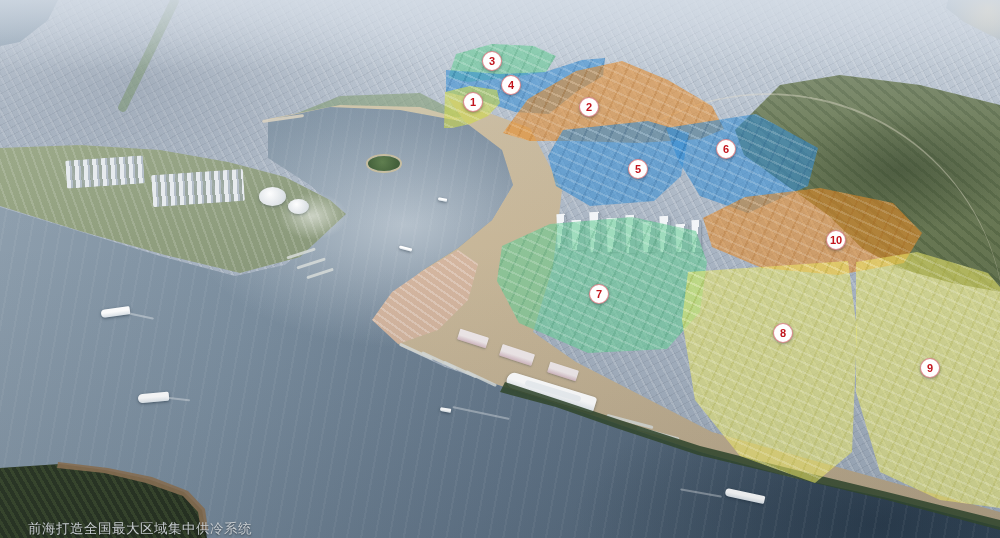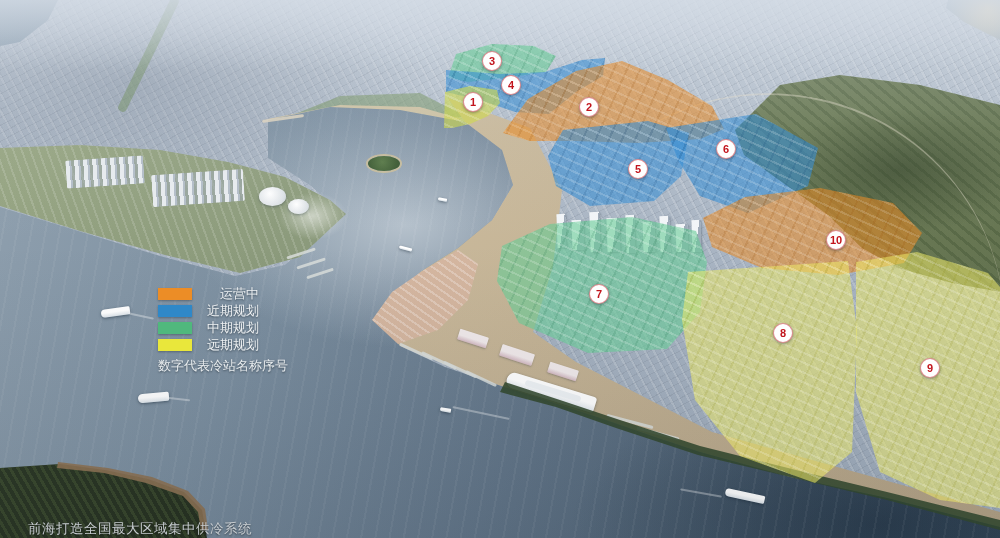--- a/index.html
+++ b/index.html
@@ -230,37 +230,16 @@
       <div class="marker" style="left: 491px; top: 60px; color: rgb(194, 21, 29);">3</div>
       <div class="marker" style="left: 510px; top: 84px; color: rgb(194, 21, 29);">4</div>
       <div class="marker" style="left: 637px; top: 168px; color: rgb(194, 21, 29);">5</div>
       <div class="marker" style="left: 725px; top: 148px; color: rgb(194, 21, 29);">6</div>
       <div class="marker" style="left: 598px; top: 293px; color: rgb(194, 21, 29);">7</div>
       <div class="marker" style="left: 782px; top: 332px; color: rgb(194, 21, 29);">8</div>
       <div class="marker" style="left: 929px; top: 367px; color: rgb(194, 21, 29);">9</div>
       <div class="marker" style="left: 835px; top: 239px; color: rgb(194, 21, 29);">10</div>
     </div>
 
-  <div class="legend">
-    <div>
-        <div class="legend-row">
-          <span class="swatch" style="background: rgb(236, 141, 38);"></span>
-          <span class="legend-label">运营中</span>
-        </div>
-        <div class="legend-row">
-          <span class="swatch" style="background: rgb(47, 136, 200);"></span>
-          <span class="legend-label">近期规划</span>
-        </div>
-        <div class="legend-row">
-          <span class="swatch" style="background: rgb(80, 184, 125);"></span>
-          <span class="legend-label">中期规划</span>
-        </div>
-        <div class="legend-row">
-          <span class="swatch" style="background: rgb(233, 231, 59);"></span>
-          <span class="legend-label">远期规划</span>
-        </div>
-      </div>
-    <div class="legend-note">数字代表冷站名称序号</div>
-  </div>
 
   <div class="caption">前海打造全国最大区域集中供冷系统</div>
 
 </div>
 
 </body></html>

